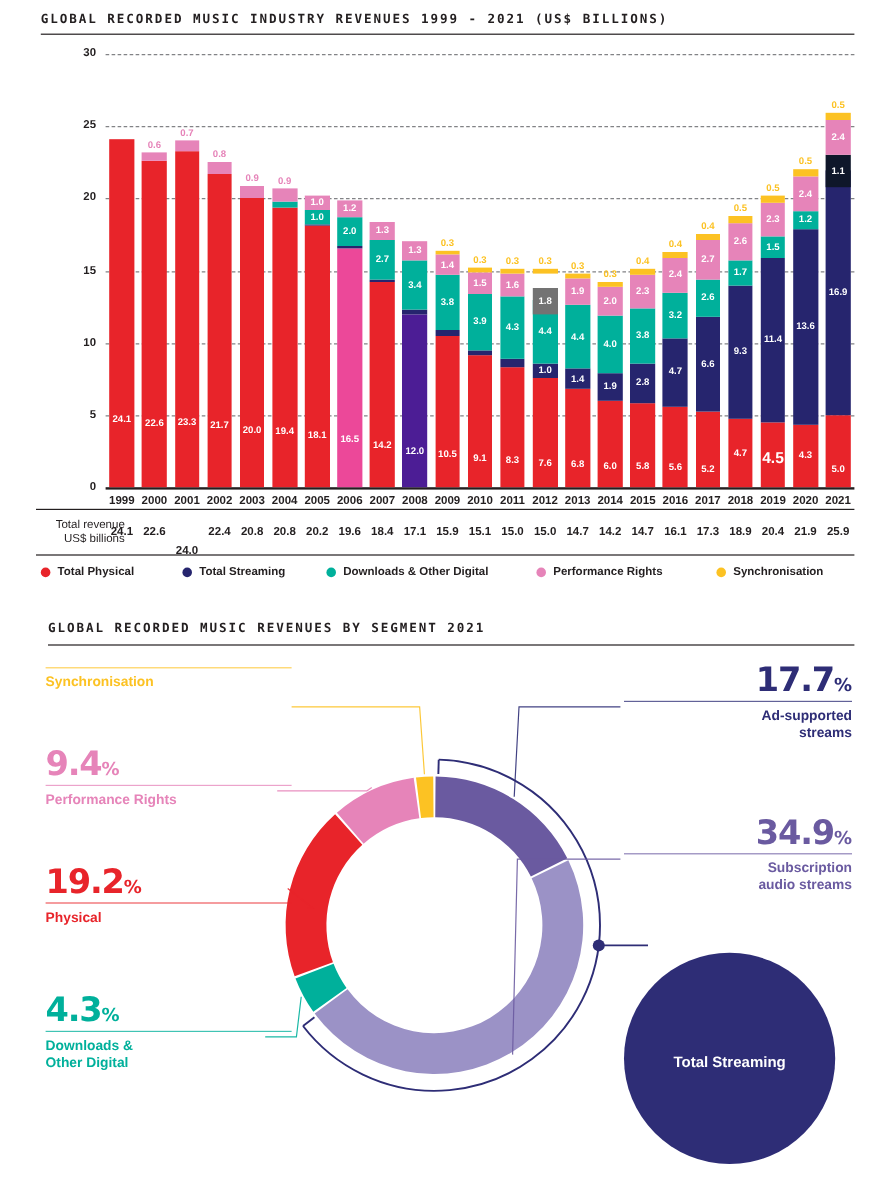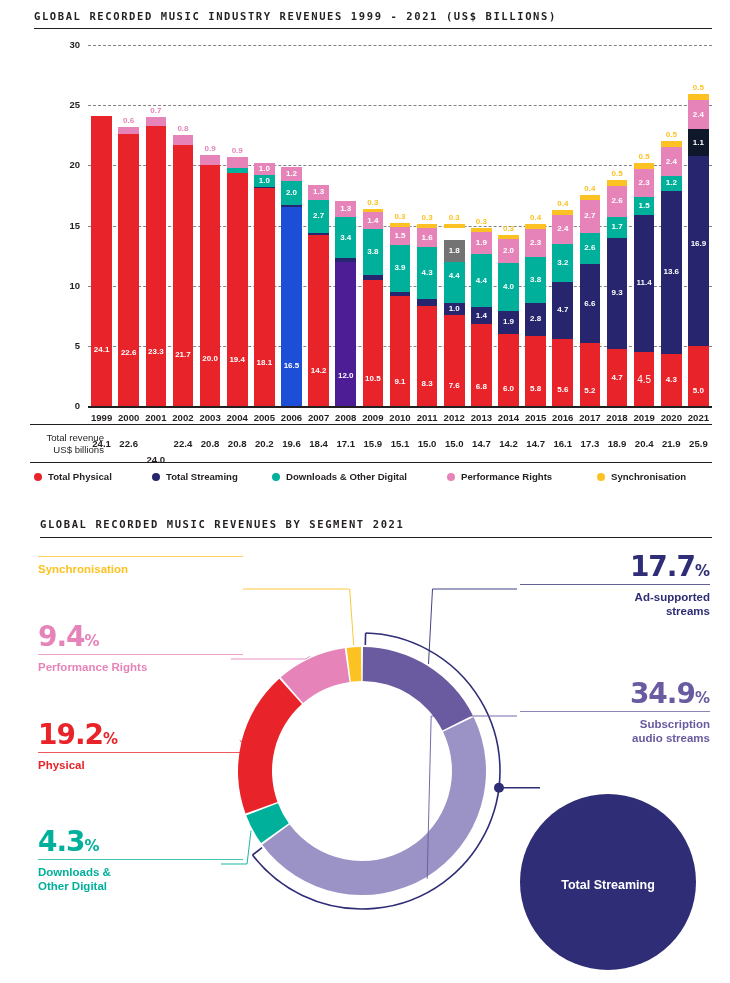--- a/index.html
+++ b/index.html
@@ -217,21 +217,21 @@
             <span style="position: absolute; left: 50%; transform: translateX(-50%); font-size: 8px; font-weight: 700; line-height: 1; white-space: nowrap; color: rgb(38, 37, 110); top: -10px;">0.1</span>
           </div>
           <div style="position: absolute; left: 0px; width: 100%; top: 174.96px; height: 12.0333px; background: rgb(0, 176, 155);">
             <span style="position: absolute; left: 50%; transform: translateX(-50%); font-size: 8px; font-weight: 700; line-height: 1; white-space: nowrap; color: rgb(255, 255, 255); top: 50%; margin-top: -4px;">1.0</span>
           </div>
           <div style="position: absolute; left: 0px; width: 100%; top: 162.927px; height: 12.0333px; background: rgb(230, 132, 185);">
             <span style="position: absolute; left: 50%; transform: translateX(-50%); font-size: 8px; font-weight: 700; line-height: 1; white-space: nowrap; color: rgb(255, 255, 255); top: 50%; margin-top: -4px;">1.0</span>
           </div>
         </div>
         <div class="bar" style="left: 281.169px; width: 20.6191px; height: 406px; top: 0px; bottom: auto;">
-          <div style="position: absolute; left: 0px; width: 100%; top: 207.45px; height: 198.55px; background: #1d4ed8;">
+          <div style="position: absolute; left: 0px; width: 100%; top: 207.45px; height: 198.55px; background: #ec4899;">
             <span style="position: absolute; left: 50%; transform: translateX(-50%); font-size: 8px; font-weight: 700; line-height: 1; white-space: nowrap; color: rgb(255, 255, 255); top: auto; margin-top: 0px; bottom: 35.739px;">16.5</span>
           </div>
           <div style="position: absolute; left: 0px; width: 100%; top: 205.043px; height: 2.40667px; background: rgb(38, 37, 110);">
             <span style="position: absolute; left: 50%; transform: translateX(-50%); font-size: 8px; font-weight: 700; line-height: 1; white-space: nowrap; color: rgb(38, 37, 110); top: -10px;">0.2</span>
           </div>
           <div style="position: absolute; left: 0px; width: 100%; top: 180.977px; height: 24.0667px; background: rgb(0, 176, 155);">
             <span style="position: absolute; left: 50%; transform: translateX(-50%); font-size: 8px; font-weight: 700; line-height: 1; white-space: nowrap; color: rgb(255, 255, 255); top: 50%; margin-top: -4px;">2.0</span>
           </div>
           <div style="position: absolute; left: 0px; width: 100%; top: 166.537px; height: 14.44px; background: rgb(230, 132, 185);">
             <span style="position: absolute; left: 50%; transform: translateX(-50%); font-size: 8px; font-weight: 700; line-height: 1; white-space: nowrap; color: rgb(255, 255, 255); top: 50%; margin-top: -4px;">1.2</span>
@@ -430,21 +430,21 @@
           </div>
           <div style="position: absolute; left: 0px; width: 100%; top: 185.79px; height: 31.2867px; background: rgb(230, 132, 185);">
             <span style="position: absolute; left: 50%; transform: translateX(-50%); font-size: 8px; font-weight: 700; line-height: 1; white-space: nowrap; color: rgb(255, 255, 255); top: 50%; margin-top: -4px;">2.6</span>
           </div>
           <div style="position: absolute; left: 0px; width: 100%; top: 179.773px; height: 6.01667px; background: rgb(252, 194, 35);">
             <span style="position: absolute; left: 50%; transform: translateX(-50%); font-size: 8px; font-weight: 700; line-height: 1; white-space: nowrap; color: rgb(252, 194, 35); top: -10px;">0.5</span>
           </div>
         </div>
         <div class="bar" style="left: 633.864px; width: 20.6191px; height: 406px; top: 0px; bottom: auto;">
           <div style="position: absolute; left: 0px; width: 100%; top: 351.85px; height: 54.15px; background: rgb(232, 36, 42);">
-            <span style="position: absolute; left: 50%; transform: translateX(-50%); font-size: 10px; font-weight: 400; line-height: 1; white-space: nowrap; color: rgb(255, 255, 255); top: 50%; margin-top: -4px;">4.5</span>
+            <span style="position: absolute; left: 50%; transform: translateX(-50%); font-size: 13px; font-weight: 700; line-height: 1; white-space: nowrap; color: rgb(255, 255, 255); top: 50%; margin-top: -4px;">4.5</span>
           </div>
           <div style="position: absolute; left: 0px; width: 100%; top: 214.67px; height: 137.18px; background: rgb(38, 37, 110);">
             <span style="position: absolute; left: 50%; transform: translateX(-50%); font-size: 8px; font-weight: 700; line-height: 1; white-space: nowrap; color: rgb(255, 255, 255); top: 50%; margin-top: -4px;">11.4</span>
           </div>
           <div style="position: absolute; left: 0px; width: 100%; top: 196.62px; height: 18.05px; background: rgb(0, 176, 155);">
             <span style="position: absolute; left: 50%; transform: translateX(-50%); font-size: 8px; font-weight: 700; line-height: 1; white-space: nowrap; color: rgb(255, 255, 255); top: 50%; margin-top: -4px;">1.5</span>
           </div>
           <div style="position: absolute; left: 0px; width: 100%; top: 168.943px; height: 27.6767px; background: rgb(230, 132, 185);">
             <span style="position: absolute; left: 50%; transform: translateX(-50%); font-size: 8px; font-weight: 700; line-height: 1; white-space: nowrap; color: rgb(255, 255, 255); top: 50%; margin-top: -4px;">2.3</span>
           </div>

